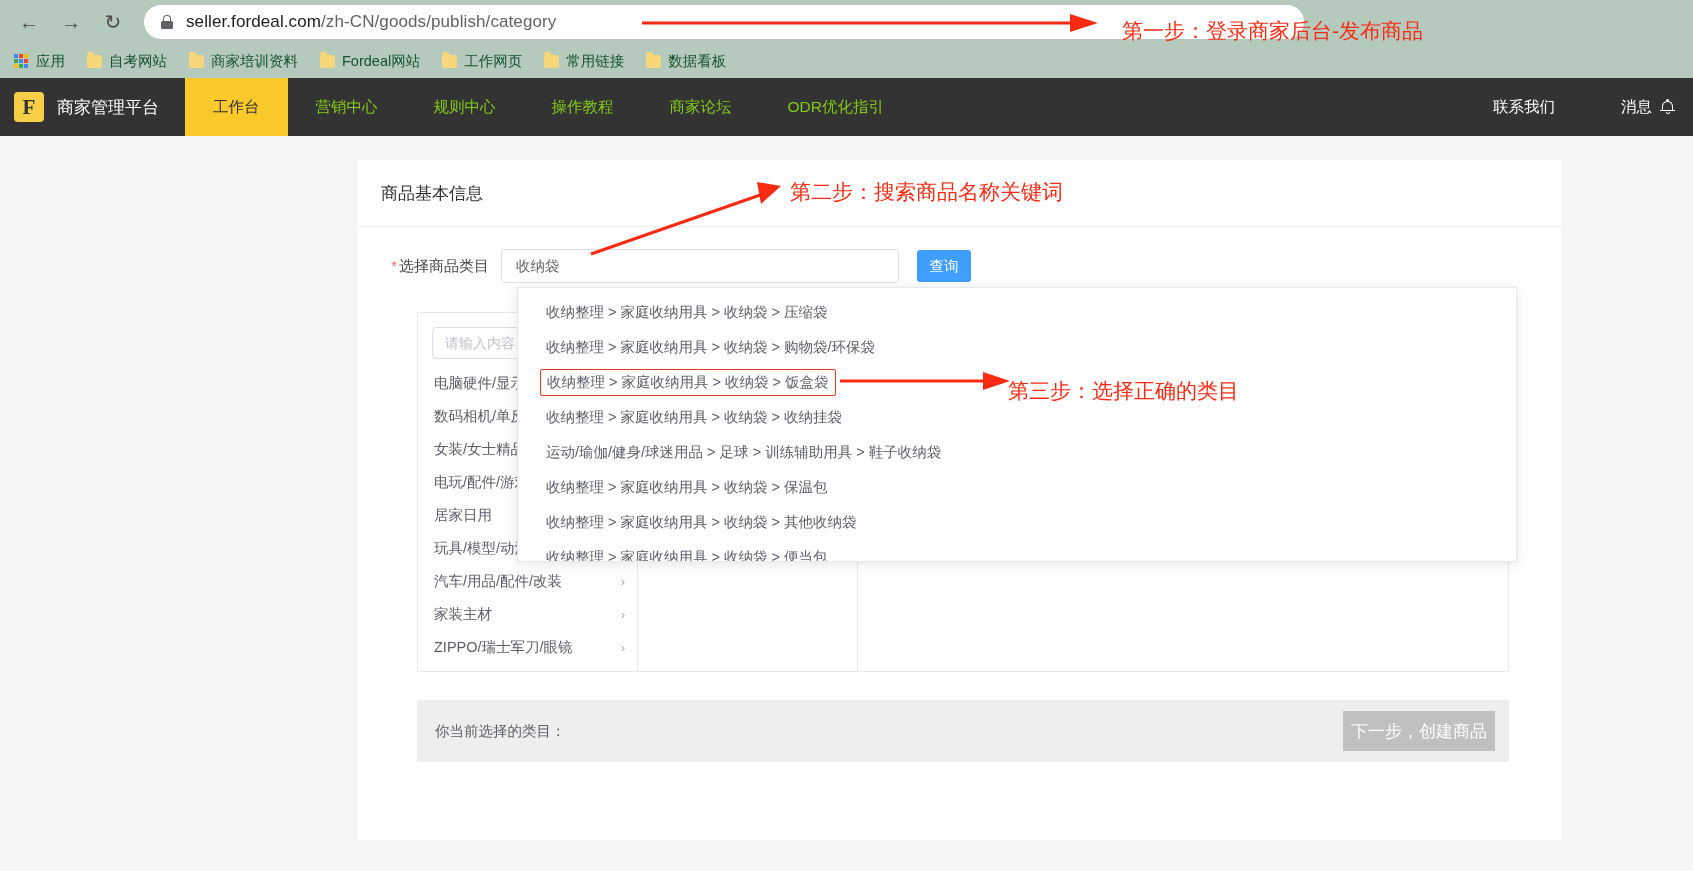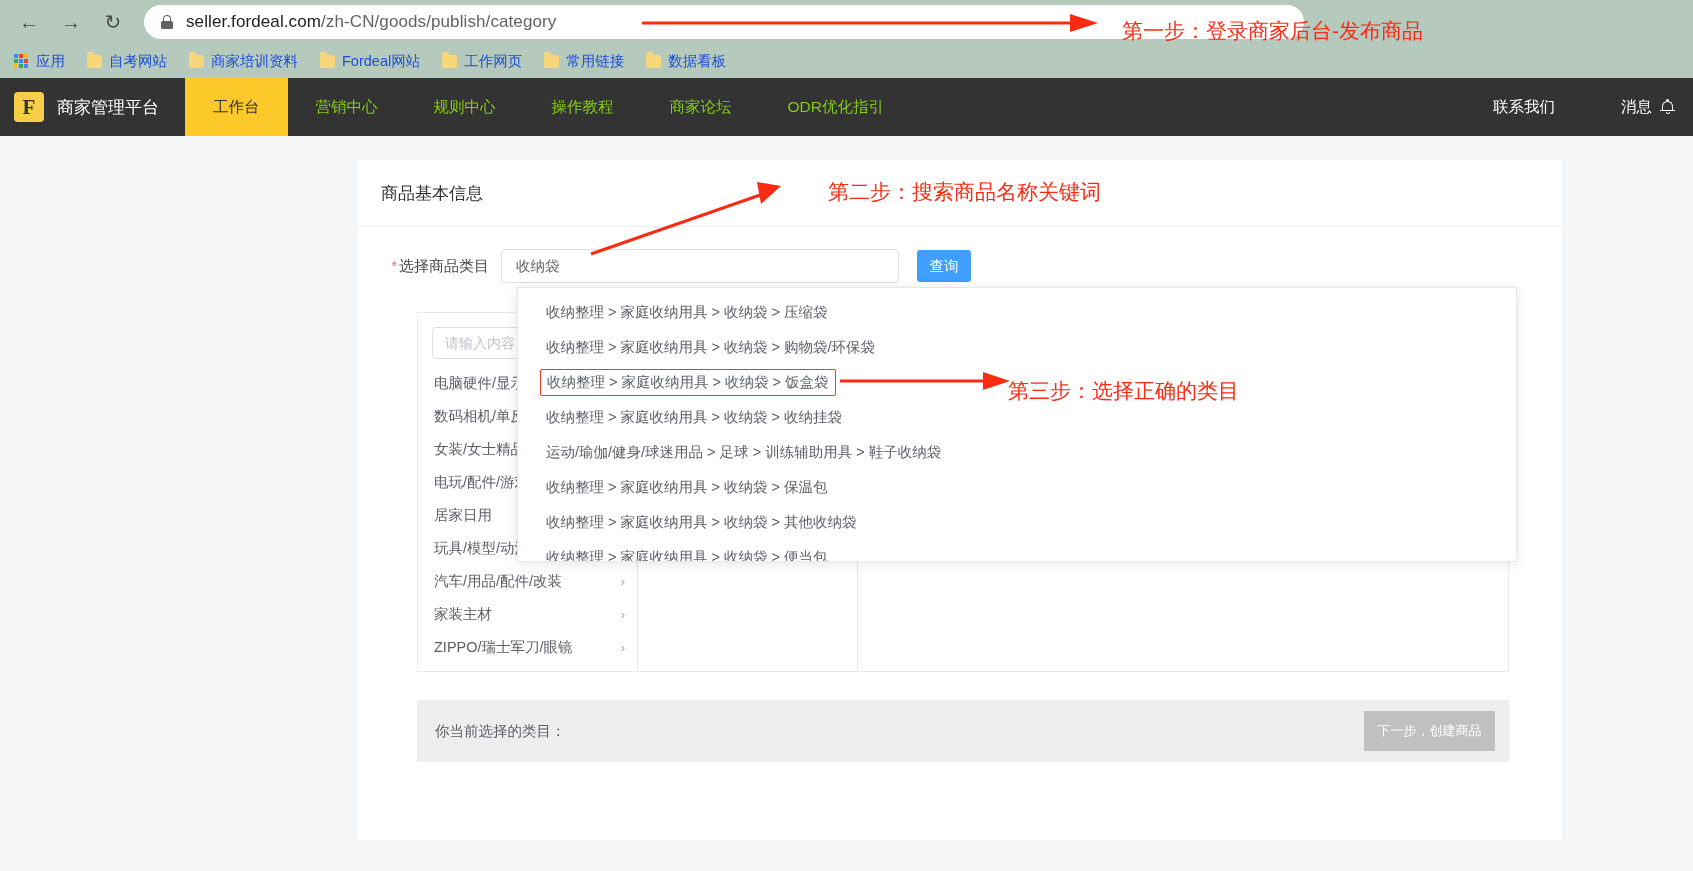--- a/index.html
+++ b/index.html
@@ -74,21 +74,21 @@
   .bookmarks-row {
     position: absolute; left: 0; top: 44px;
     width: 1693px; height: 34px;
     display: flex; align-items: center;
     padding-left: 14px;
   }
   .bm-item {
     display: flex; align-items: center;
     margin-right: 22px;
     font-size: 14.5px;
-    color: #1d4ed8;
+    color: #14532d;
     white-space: nowrap;
   }
   .bm-folder {
     width: 15px; height: 13px;
     background: #f8d77a;
     border-radius: 1.5px 2.5px 2.5px 2.5px;
     margin-right: 7px;
     position: relative;
     flex: 0 0 auto;
   }
@@ -313,25 +313,25 @@
     background: #eeeeee;
     display: flex; align-items: center;
     padding: 0 14px 0 18px;
   }
   .selbar-label {
     font-size: 14.5px;
     color: #5a5e66;
   }
   .next-btn {
     margin-left: auto;
-    width: 131px; height: 40px;
+    width: 152px; height: 40px;
     background: #c0c0c0;
     color: #ffffff;
     border: none;
-    font-size: 13px;
+    font-size: 17px;
     cursor: not-allowed;
     font-family: "Liberation Sans", "DejaVu Sans", sans-serif;
   }
 
   
   .suggest {
     position: absolute; left: 517px; top: 287px;
     width: 1000px; height: 275px;
     background: #ffffff;
     border: 1px solid #e6e8eb;
@@ -559,19 +559,19 @@
 <svg class="anno-svg" style="left:640px; top:6px; width:470px; height:34px;" viewBox="0 0 470 34">
   <line x1="2" y1="17" x2="430" y2="17" stroke="#fb2b13" stroke-width="3"></line>
   <polygon points="430,8 458,17 430,26" fill="#fb2b13"></polygon>
 </svg>
 <div class="anno" style="left:1122px; top:7px;">第一步：登录商家后台-发布商品</div>
 
 <svg class="anno-svg" style="left:585px; top:180px; width:200px; height:80px;" viewBox="0 0 200 80">
   <line x1="6" y1="74" x2="178" y2="14" stroke="#fb2b13" stroke-width="3"></line>
   <polygon points="172,2 196,6 176,24" fill="#fb2b13"></polygon>
 </svg>
-<div class="anno" style="left:828px; top:168px;">第二步：搜索商品名称关键词</div>
+<div class="anno" style="left:790px; top:168px;">第二步：搜索商品名称关键词</div>
 
 <svg class="anno-svg" style="left:838px; top:366px; width:180px; height:30px;" viewBox="0 0 180 30">
   <line x1="2" y1="15" x2="145" y2="15" stroke="#fb2b13" stroke-width="3"></line>
   <polygon points="145,6 172,15 145,24" fill="#fb2b13"></polygon>
 </svg>
 <div class="anno" style="left:1008px; top:367px;">第三步：选择正确的类目</div>
 
 </body></html>

